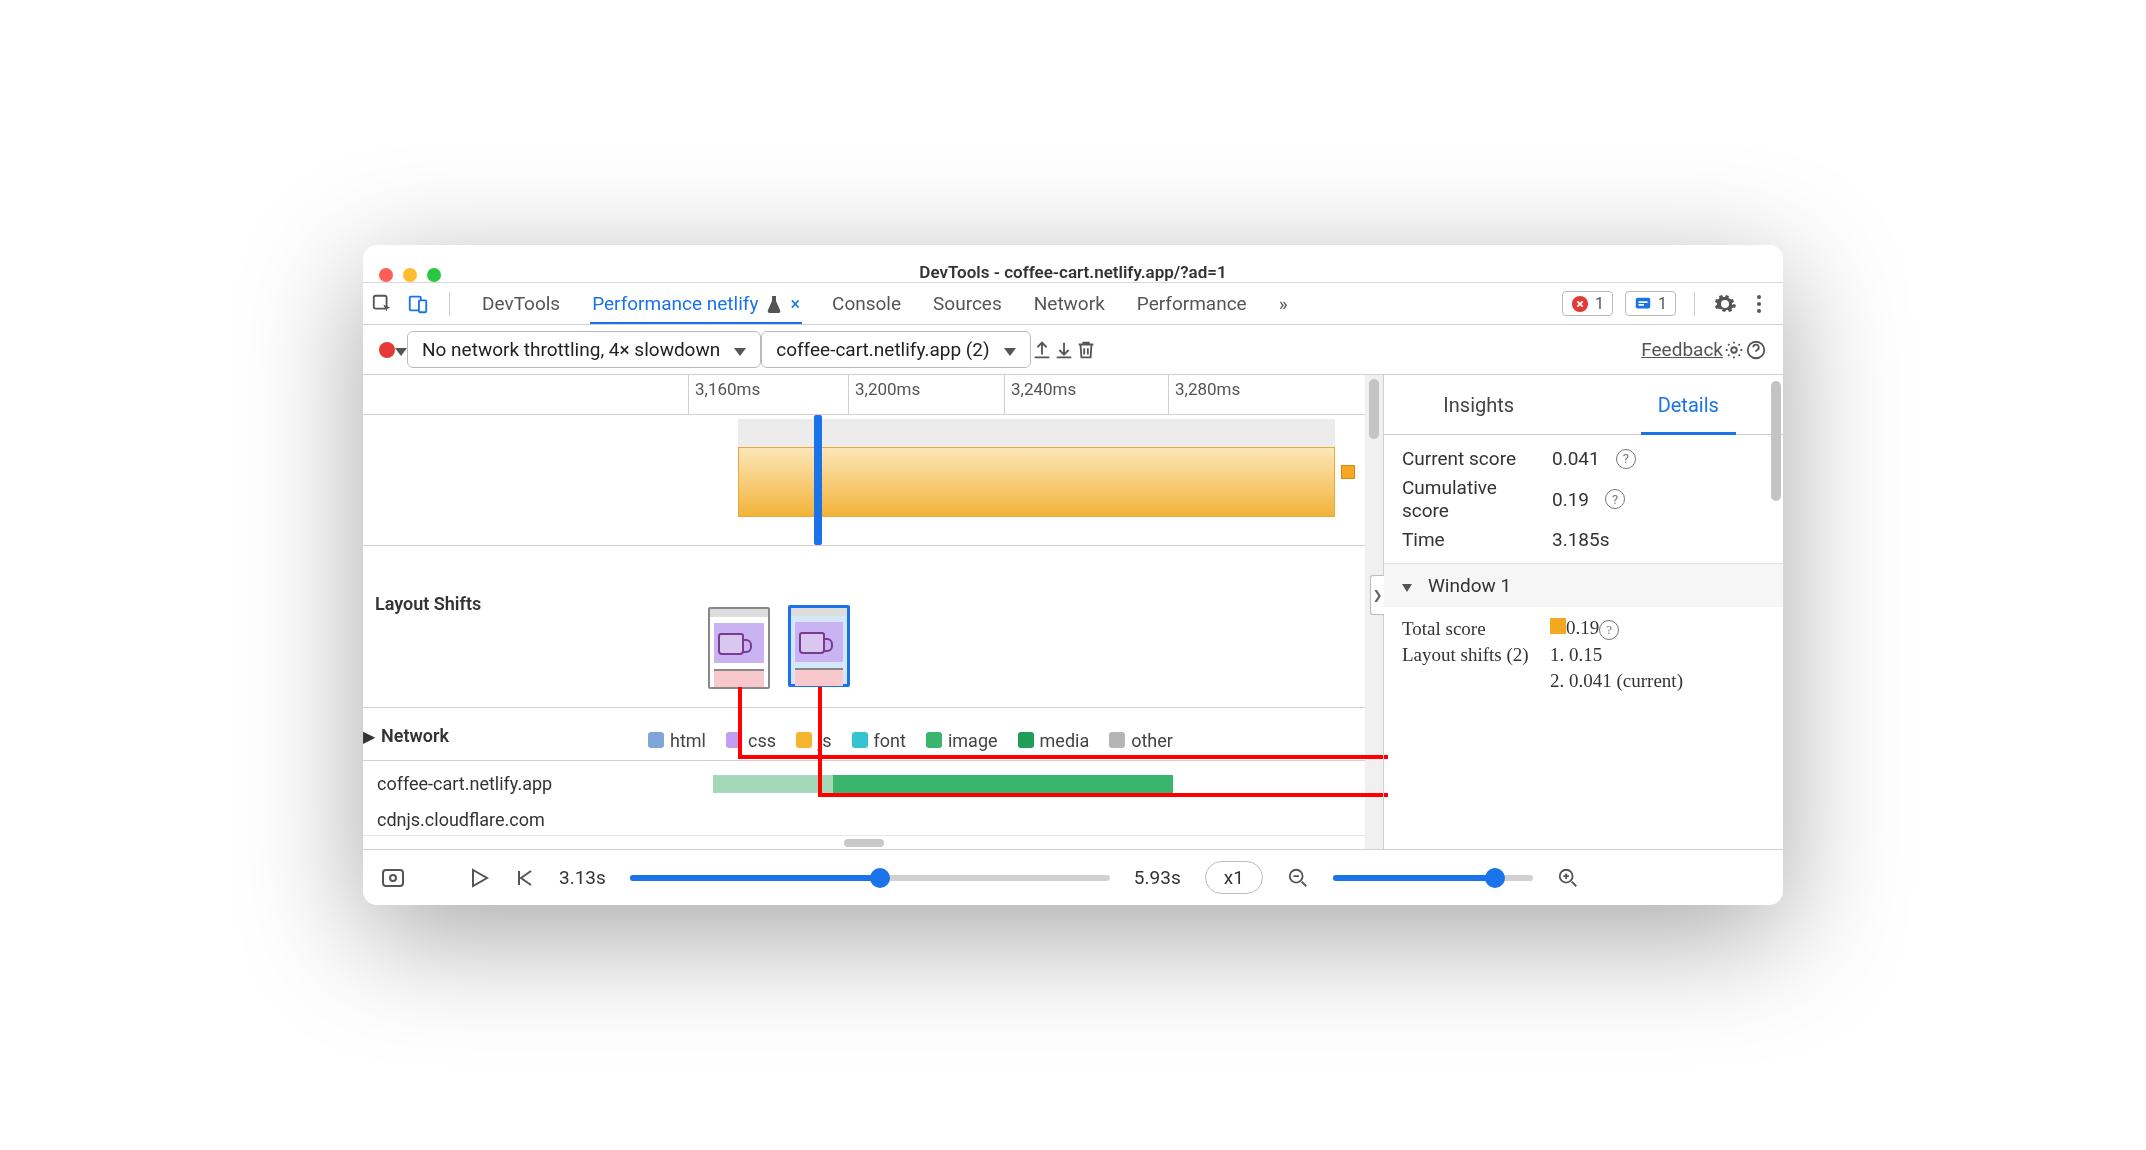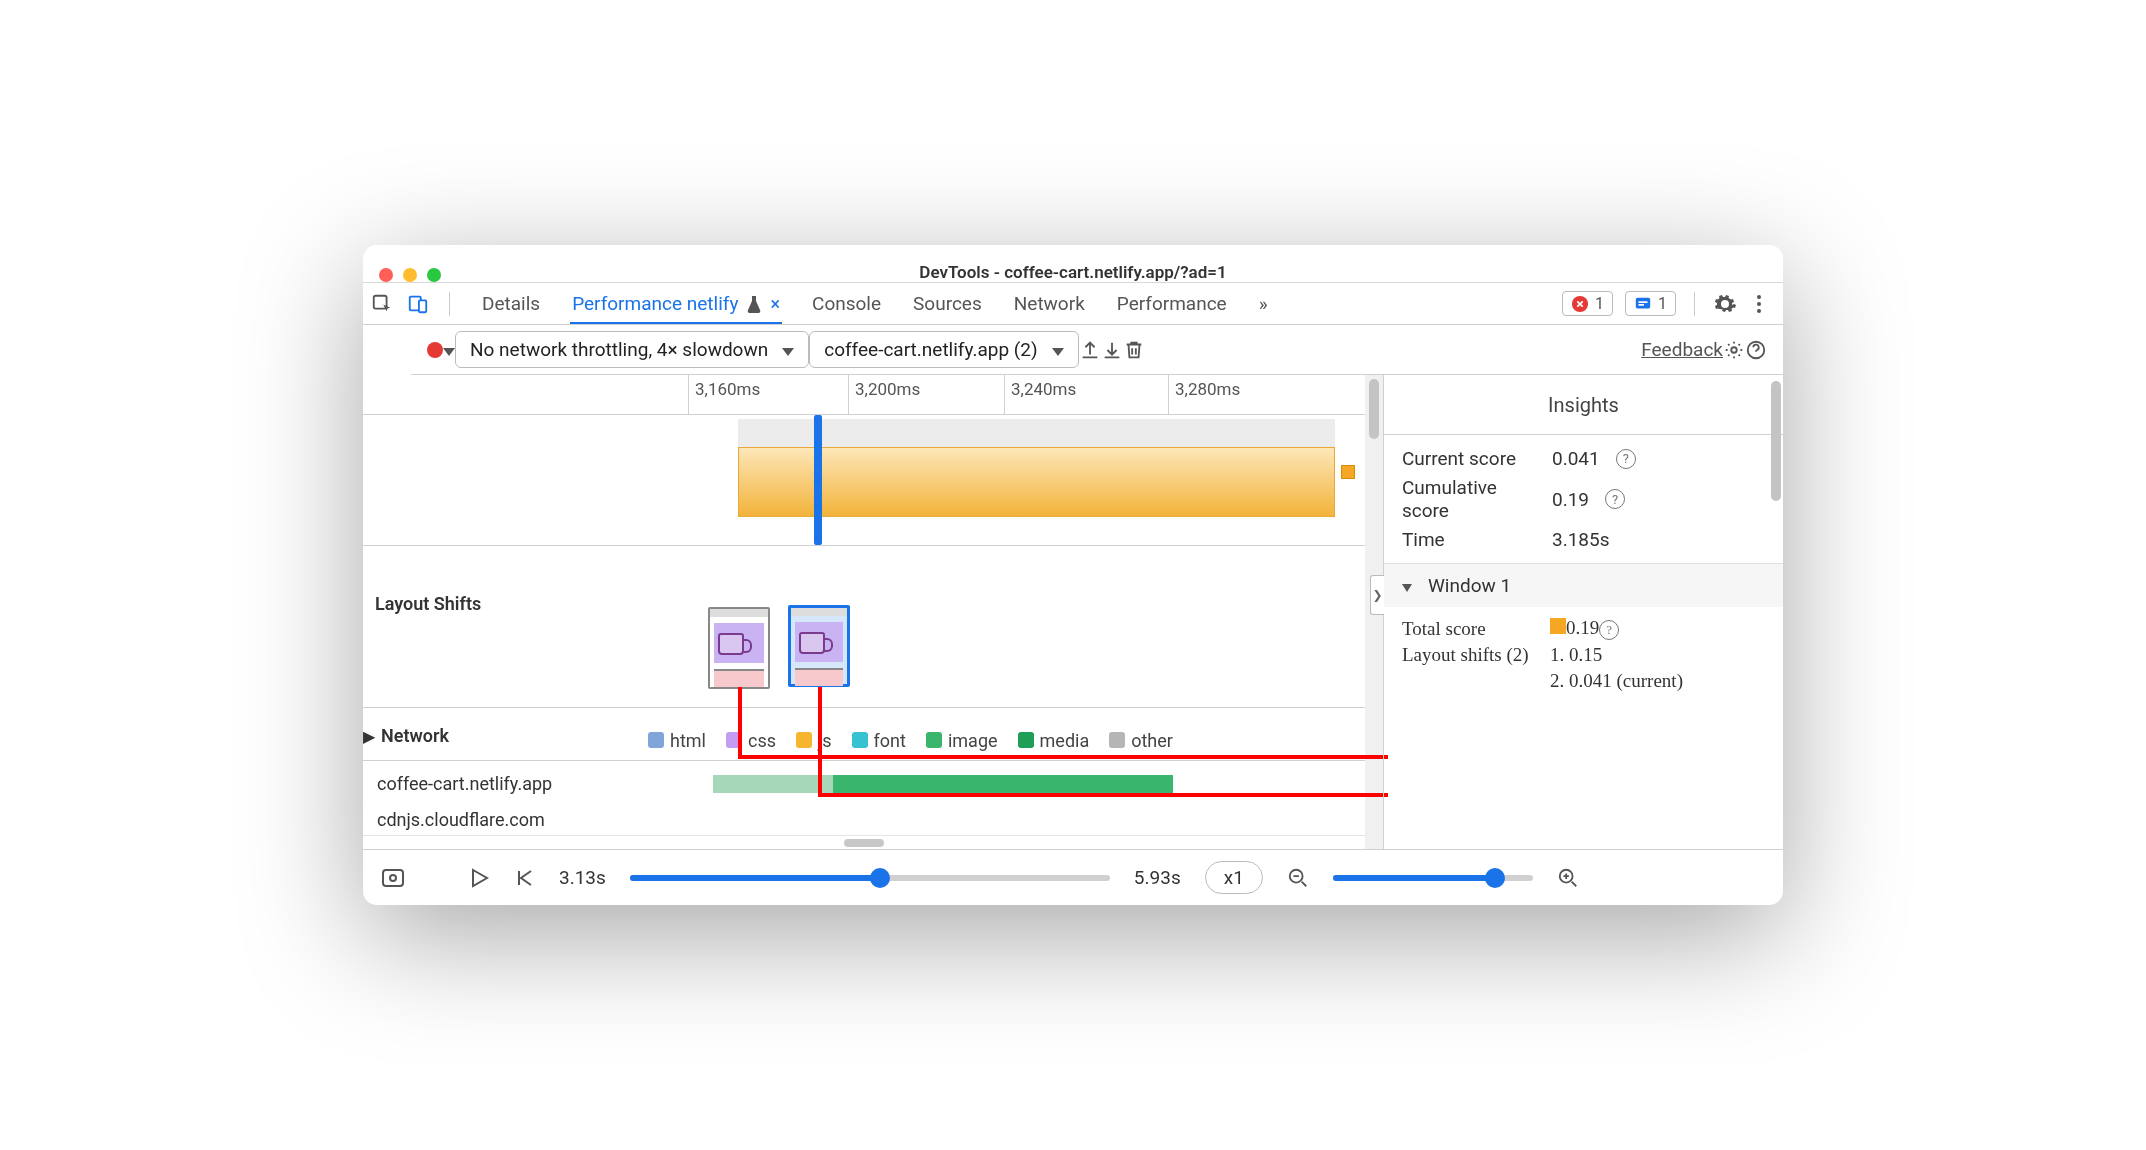--- a/index.html
+++ b/index.html
@@ -52,21 +52,21 @@
   .badge{display:flex;align-items:center;gap:6px;border:1px solid #bbb;border-radius:4px;padding:2px 8px;font-size:16px;}
   .badge .bicon{width:18px;height:18px;}
   .divider{width:1px;height:24px;background:#ccc;margin:0 6px;}
 
   svg{display:block;}
   .iconbtn{cursor:pointer;color:#555;}
 
   
   .toolbar{
     height:50px;display:flex;align-items:center;
-    padding:0 16px;border-bottom:1px solid #d0d0d0;font-size:19px;color:#333;margin-left:48px;
+    padding:0 16px;border-bottom:1px solid #d0d0d0;font-size:19px;color:#333;
   }
   .rec-dot{width:16px;height:16px;border-radius:50%;background:#e53935;}
   .select{
     border:1px solid #bbb;border-radius:6px;padding:6px 14px;display:flex;align-items:center;gap:14px;
     font-size:19px;color:#222;cursor:pointer;
   }
   .chev-down::after{content:'';border-left:6px solid transparent;border-right:6px solid transparent;border-top:8px solid #555;display:inline-block;}
   .tool-spacer{flex:1;}
   .link{color:#555;text-decoration:underline;cursor:pointer;}
 
@@ -175,21 +175,21 @@
       </span>
       <span class="iconbtn">
         <svg width="22" height="22" viewBox="0 0 24 24" fill="none" stroke="#1a73e8" stroke-width="2">
           <rect x="3" y="4" width="12" height="15" rx="1"></rect>
               <rect x="13" y="8" width="8" height="13" rx="1" fill="#fff"></rect>
         </svg>
       </span>
       <div class="divider"></div>
     </div>
     <div class="ts-tabs">
-      <div class="tab">Details</div>
+      <div class="tab">DevTools</div>
       <div class="tab active">
         <span>Performance netlify</span>
         <span>
           <svg width="16" height="18" viewBox="0 0 16 18">
                 <path d="M6 1h4v5l4 9a2 2 0 0 1-2 3H4a2 2 0 0 1-2-3l4-9V1z" fill="#555"></path>
               </svg>
         </span>
         <span style="font-size:18px">×</span>
       </div>
       <div class="tab">Console</div>
@@ -367,20 +367,21 @@
 
     <div class="vscroll">
           <div class="thumb-s"></div>
         </div>
 
     <div class="side">
       <div class="expand-handle">❯</div>
       <div class="side-scroll"></div>
       <div class="side-tabs">
         <div class="stab">Insights</div>
+        <div class="stab active">Details</div>
       </div>
       <div class="kv">
         <div class="k">Current score</div>
         <div class="v">
               <span>0.041</span>
               <span class="help">?</span>
             </div>
         <div class="k">Cumulative score</div>
         <div class="v">
               <span>0.19</span>

